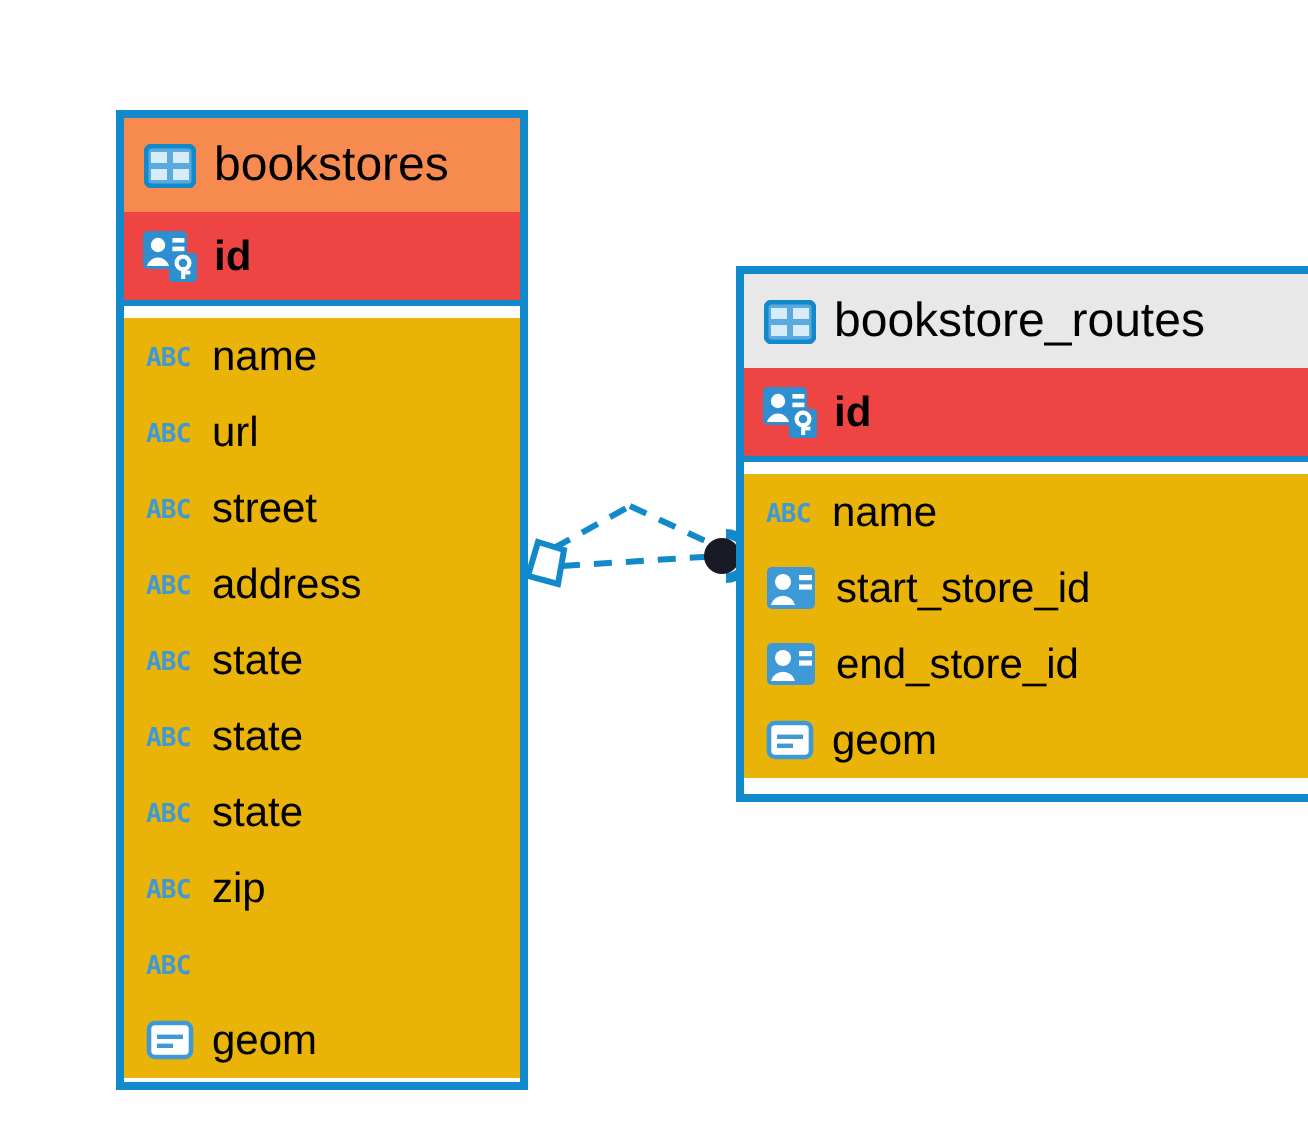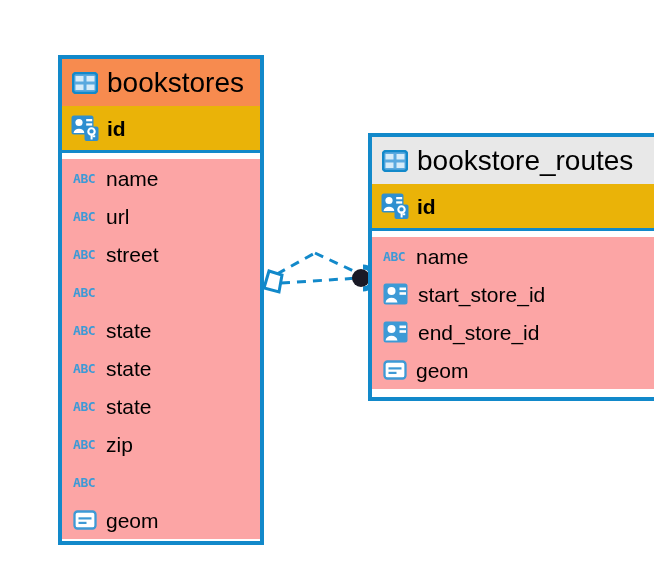--- a/index.html
+++ b/index.html
@@ -46,51 +46,51 @@
     height: 47px;
     display: flex;
     align-items: center;
     padding-left: 10px;
     gap: 9px;
   }
   .entity-header.orange { background: #F78B4F; }
   .entity-header.grey   { background: #E8E8E8; }
 
   .entity-title {
-    font-size: 28px;
+    font-size: 24px;
     color: #000000;
     line-height: 1;
     white-space: nowrap;
   }
 
   .pk-row {
     box-sizing: border-box;
     height: 47px;
     display: flex;
     align-items: center;
     padding-left: 9px;
     gap: 8px;
     border-bottom: 3px solid #1289CA;
-    background: #eab308;
+    background: #ef4444;
   }
   .pk-row .field-label {
     font-weight: bold;
   }
 
   .fields {
     padding-top: 6px;
   }
   .field-row {
     box-sizing: border-box;
     height: 38px;
     display: flex;
     align-items: center;
     padding-left: 11px;
     gap: 9px;
-    background: #fca5a5;
+    background: #eab308;
   }
   .field-label {
     font-size: 21px;
     color: #000000;
     line-height: 1;
     white-space: nowrap;
   }
 
   .icon {
     flex: 0 0 auto;
@@ -198,20 +198,21 @@
         </span>
         <span class="field-label">street</span>
       </div>
 
       <div class="field-row">
         <span class="icon icon-abc">
           <svg viewBox="0 0 24 22" width="24" height="22">
             <text x="0" y="16" font-family="DejaVu Sans Mono, monospace" font-size="13" font-weight="bold" fill="#3D9AD6" letter-spacing="-0.4">ABC</text>
           </svg>
         </span>
+        <span class="field-label">address</span>
       </div>
 
       <div class="field-row">
         <span class="icon icon-abc">
           <svg viewBox="0 0 24 22" width="24" height="22">
             <text x="0" y="16" font-family="DejaVu Sans Mono, monospace" font-size="13" font-weight="bold" fill="#3D9AD6" letter-spacing="-0.4">ABC</text>
           </svg>
         </span>
         <span class="field-label">state</span>
       </div>

